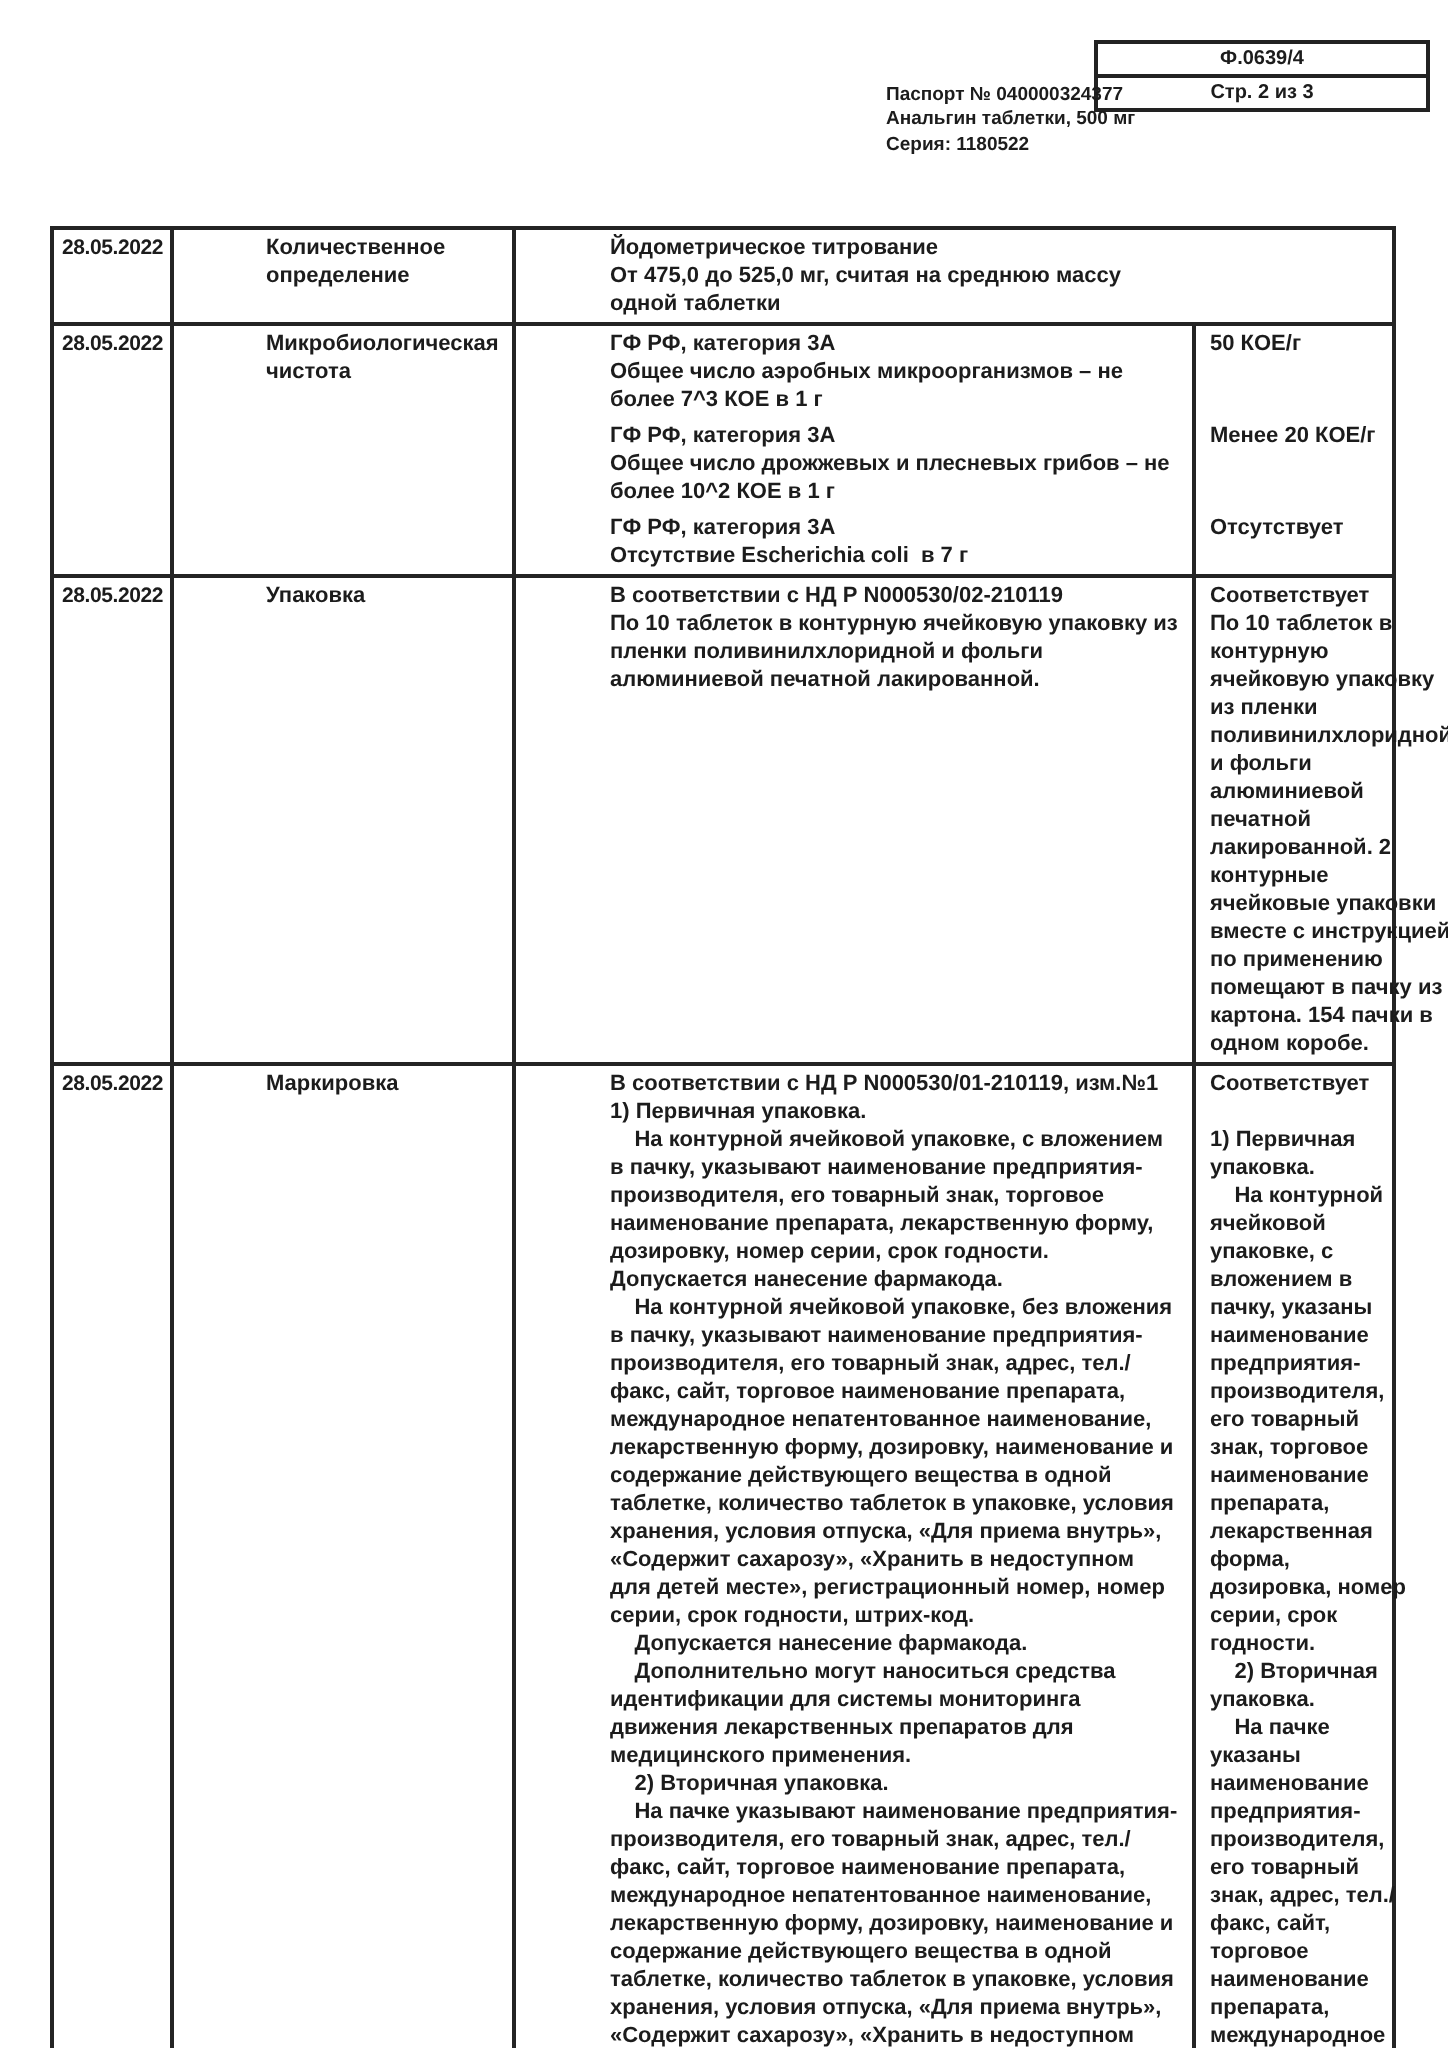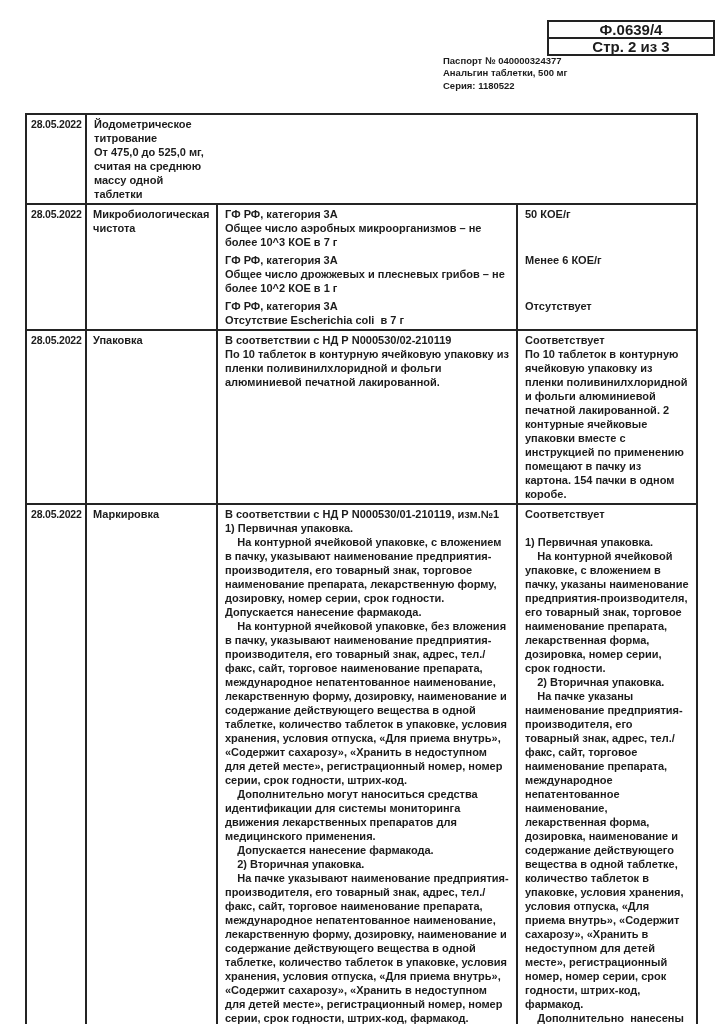--- a/index.html
+++ b/index.html
@@ -11,40 +11,41 @@
     -webkit-font-smoothing:antialiased;
   }
   .page{position:absolute;inset:0;}
 
   
   .form-box{
     position:absolute;left:547px;top:20px;width:164px;
     border:2px solid #222;
   }
   .form-box .fb-cell{
-    text-align:center;font-size:15px;line-height:15px;height:15px;
+    text-align:center;font-size:10px;line-height:15px;height:15px;
     padding:0 2px;
   }
   .form-box .fb-cell:first-child{border-bottom:2px solid #222;}
 
   
   .doc-meta{
-    position:absolute;left:443px;top:55px;
+    position:absolute;left:443px;top:42px;
     font-size:9.5px;line-height:12.3px;letter-spacing:0;
   }
 
   
   .rtable{
     position:absolute;left:25px;top:113px;width:673px;
     border:2px solid #242424;box-sizing:border-box;
     font-size:11px;line-height:14px;
   }
   .trow{
     display:grid;grid-template-columns:60px 131px 1fr;
     border-bottom:2px solid #242424;
+    gap:40px;
   }
   .trow:last-child{border-bottom:none;}
   .cell{box-sizing:border-box;}
   .c-date{
     border-right:2px solid #242424;padding:2px 1px 2px 4px;
     font-size:10.5px;letter-spacing:-0.2px;white-space:nowrap;
   }
   .c-name{
     border-right:2px solid #242424;padding:2px 6px 2px 6px;
   }
@@ -71,50 +72,51 @@
 
   <div class="doc-meta">
     <div>Паспорт № 040000324377</div>
     <div>Анальгин таблетки, 500 мг</div>
     <div>Серия: 1180522</div>
   </div>
 
   <div class="rtable" id="rows">
   <div class="trow">
     <div class="cell c-date">28.05.2022</div>
+    <div class="cell c-name">Количественное определение</div>
     <div class="cell c-body">
           <div class="item">
             <div class="m">
               <div class="para">Йодометрическое титрование</div>
               <div class="para">От 475,0 до 525,0 мг, считая на среднюю массу одной таблетки</div>
             </div>
           </div>
         </div>
   </div>
 
   <div class="trow">
     <div class="cell c-date">28.05.2022</div>
     <div class="cell c-name">Микробиологическая чистота</div>
     <div class="cell c-body">
           <div class="item">
             <div class="m">
               <div class="para">ГФ РФ, категория 3А</div>
-              <div class="para">Общее число аэробных микроорганизмов – не более 10^3 КОЕ в 7 г</div>
+              <div class="para">Общее число аэробных микроорганизмов – не более 7^3 КОЕ в 1 г</div>
             </div>
             <div class="r">
               <div class="para">50 КОЕ/г</div>
             </div>
           </div>
           <div class="item">
             <div class="m">
               <div class="para">ГФ РФ, категория 3А</div>
               <div class="para">Общее число дрожжевых и плесневых грибов – не более 10^2 КОЕ в 1 г</div>
             </div>
             <div class="r">
-              <div class="para">Менее 6 КОЕ/г</div>
+              <div class="para">Менее 20 КОЕ/г</div>
             </div>
           </div>
           <div class="item">
             <div class="m">
               <div class="para">ГФ РФ, категория 3А</div>
               <div class="para">Отсутствие Escherichia coli  в 7 г</div>
             </div>
             <div class="r">
               <div class="para">Отсутствует</div>
             </div>
@@ -142,22 +144,22 @@
   <div class="trow">
     <div class="cell c-date">28.05.2022</div>
     <div class="cell c-name">Маркировка</div>
     <div class="cell c-body">
           <div class="item">
             <div class="m">
               <div class="para">В соответствии с НД Р N000530/01-210119, изм.№1</div>
               <div class="para">1) Первичная упаковка.</div>
               <div class="para">    На контурной ячейковой упаковке, с вложением в пачку, указывают наименование предприятия-производителя, его товарный знак, торговое наименование препарата, лекарственную форму, дозировку, номер серии, срок годности. Допускается нанесение фармакода.</div>
               <div class="para">    На контурной ячейковой упаковке, без вложения в пачку, указывают наименование предприятия-производителя, его товарный знак, адрес, тел./факс, сайт, торговое наименование препарата, международное непатентованное наименование, лекарственную форму, дозировку, наименование и содержание действующего вещества в одной таблетке, количество таблеток в упаковке, условия хранения, условия отпуска, «Для приема внутрь», «Содержит сахарозу», «Хранить в недоступном для детей месте», регистрационный номер, номер серии, срок годности, штрих-код.</div>
+              <div class="para">    Допускается нанесение фармакода.</div>
               <div class="para">    Дополнительно могут наноситься средства идентификации для системы мониторинга движения лекарственных препаратов для медицинского применения.</div>
-              <div class="para">    Допускается нанесение фармакода.</div>
               <div class="para">    2) Вторичная упаковка.</div>
               <div class="para">    На пачке указывают наименование предприятия-производителя, его товарный знак, адрес, тел./факс, сайт, торговое наименование препарата, международное непатентованное наименование, лекарственную форму, дозировку, наименование и содержание действующего вещества в одной таблетке, количество таблеток в упаковке, условия хранения, условия отпуска, «Для приема внутрь», «Содержит сахарозу», «Хранить в недоступном для детей месте», регистрационный номер, номер серии, срок годности, штрих-код, фармакод.</div>
             </div>
             <div class="r">
               <div class="para">Соответствует</div>
               <div class="para">&nbsp;</div>
               <div class="para">1) Первичная упаковка.</div>
               <div class="para">    На контурной ячейковой упаковке, с вложением в пачку, указаны наименование предприятия-производителя, его товарный знак, торговое наименование препарата, лекарственная форма, дозировка, номер серии, срок годности.</div>
               <div class="para">    2) Вторичная упаковка.</div>
               <div class="para">    На пачке указаны наименование предприятия-производителя, его товарный знак, адрес, тел./факс, сайт, торговое наименование препарата, международное непатентованное наименование, лекарственная форма, дозировка, наименование и содержание действующего вещества в одной таблетке,  количество таблеток в упаковке, условия хранения, условия отпуска, «Для приема внутрь», «Содержит сахарозу», «Хранить в недоступном для детей месте», регистрационный номер, номер серии, срок годности, штрих-код, фармакод.</div>

